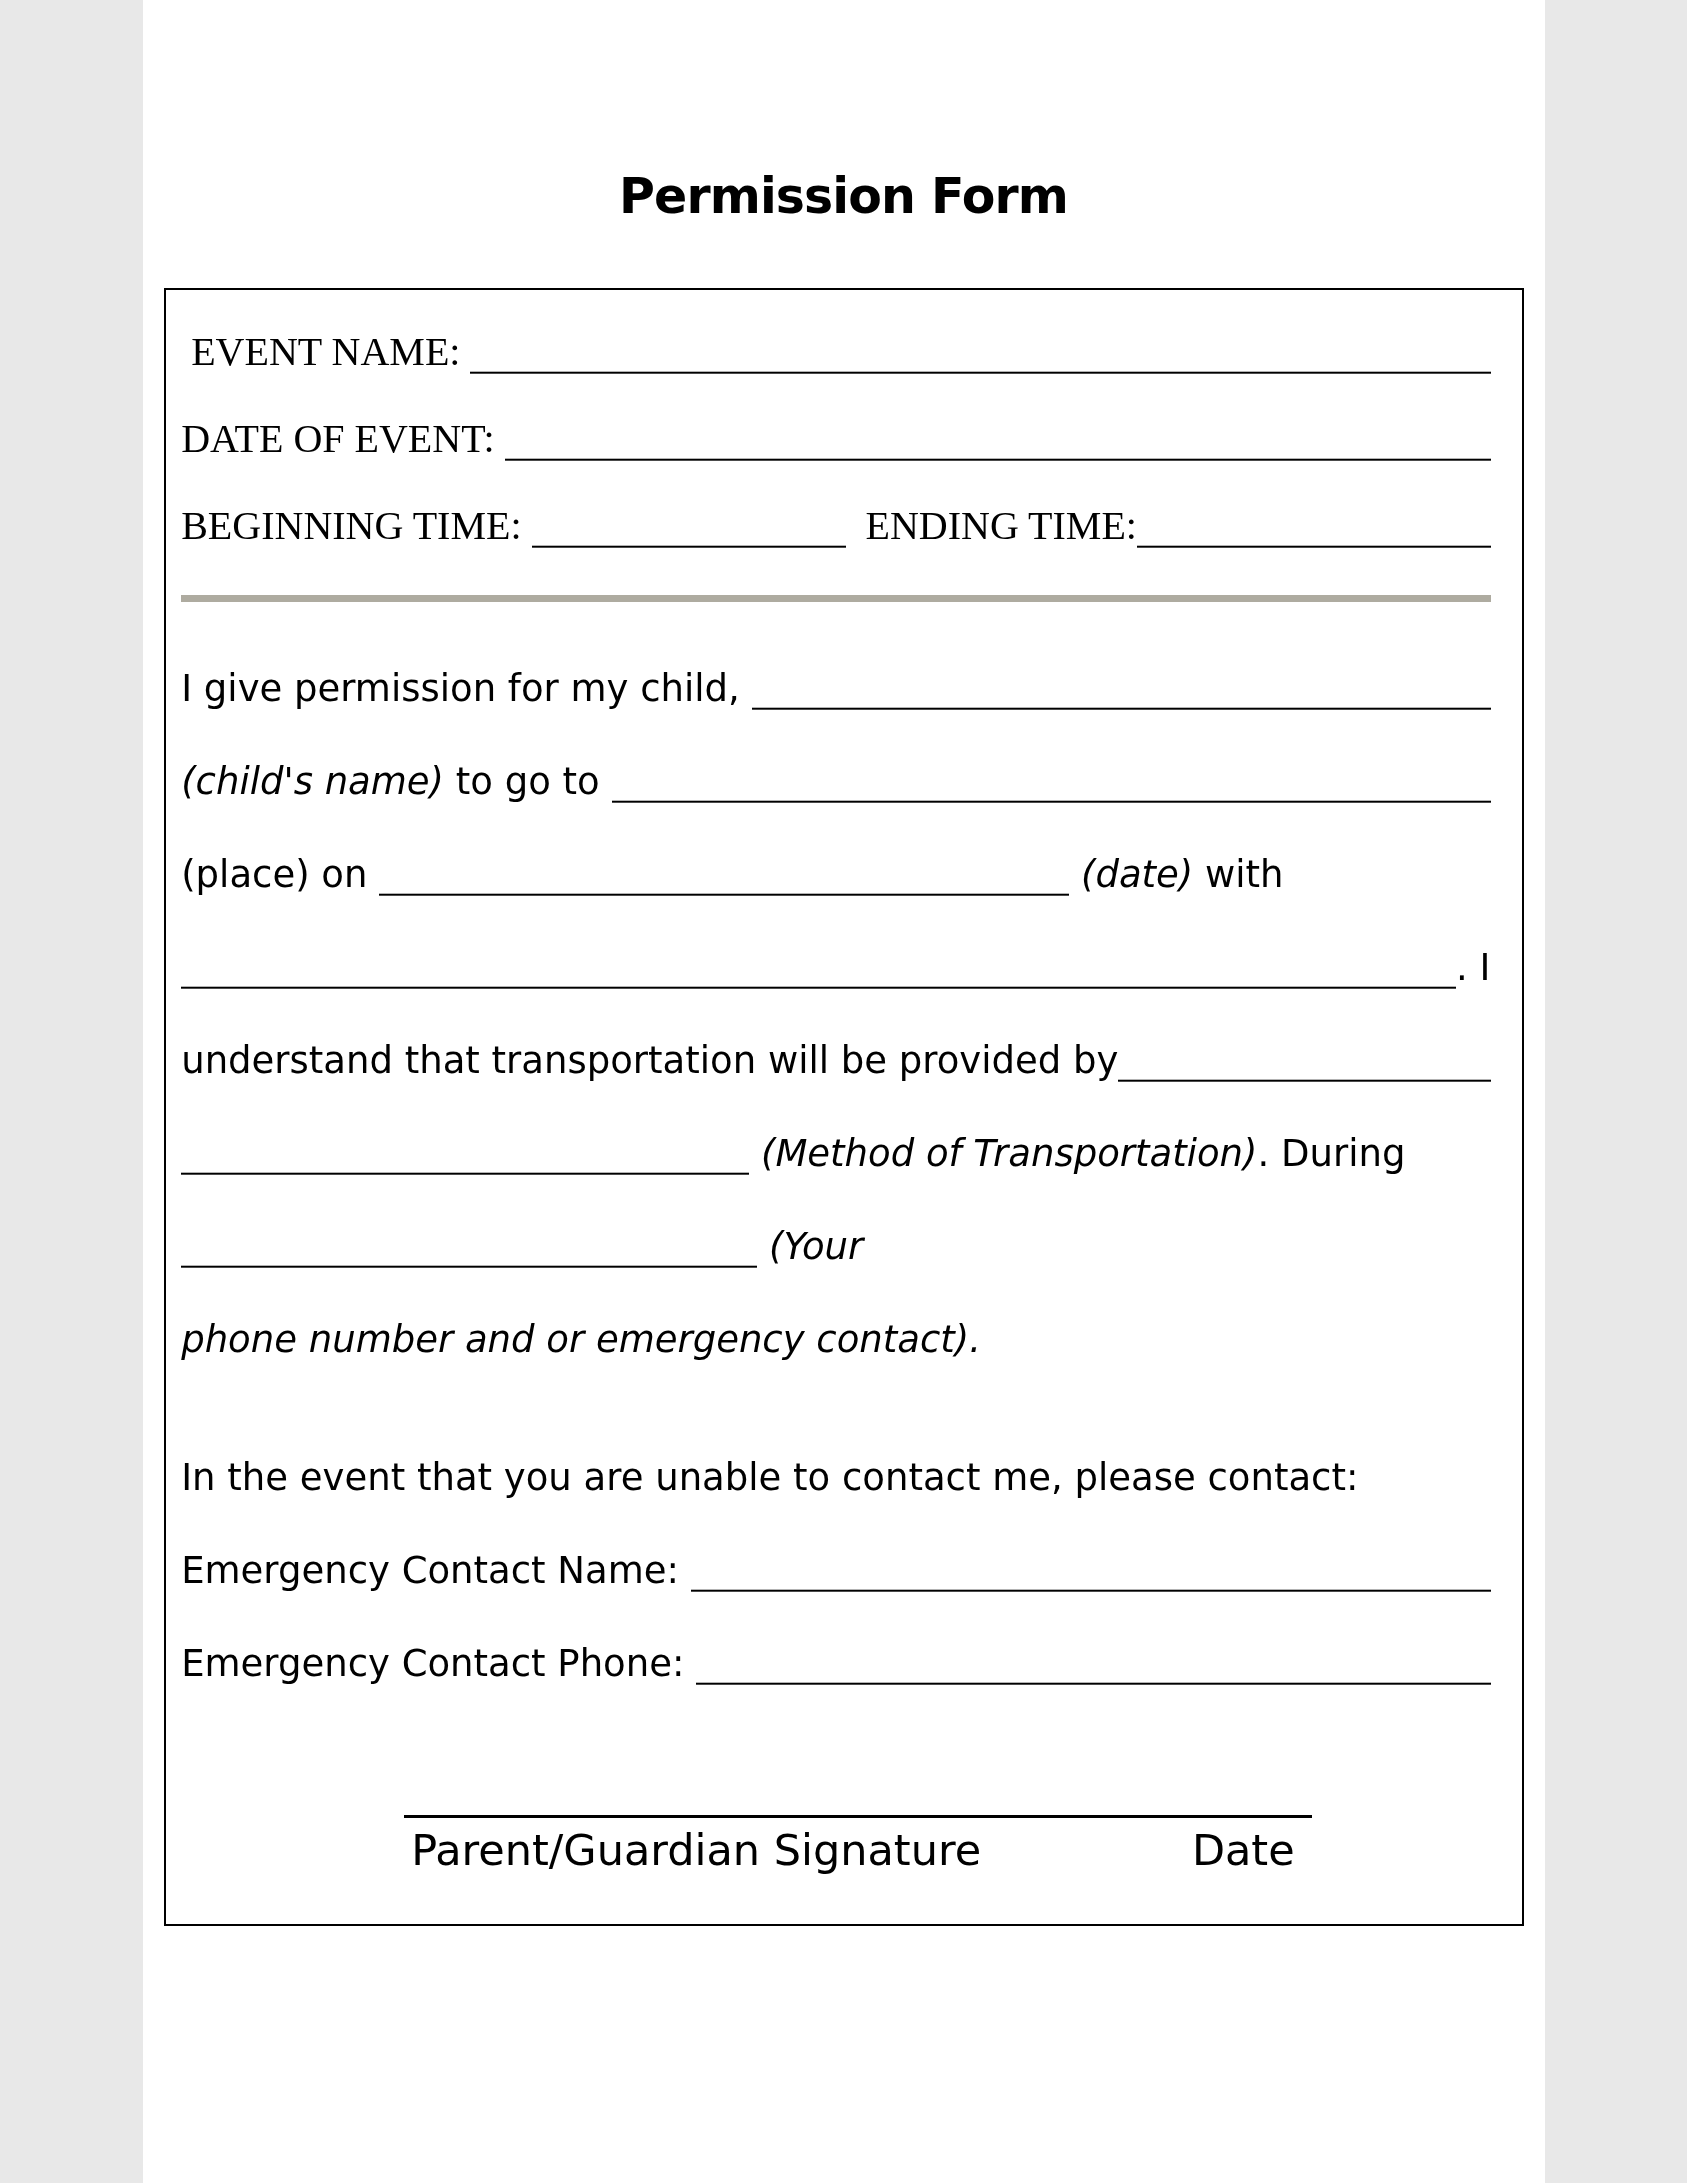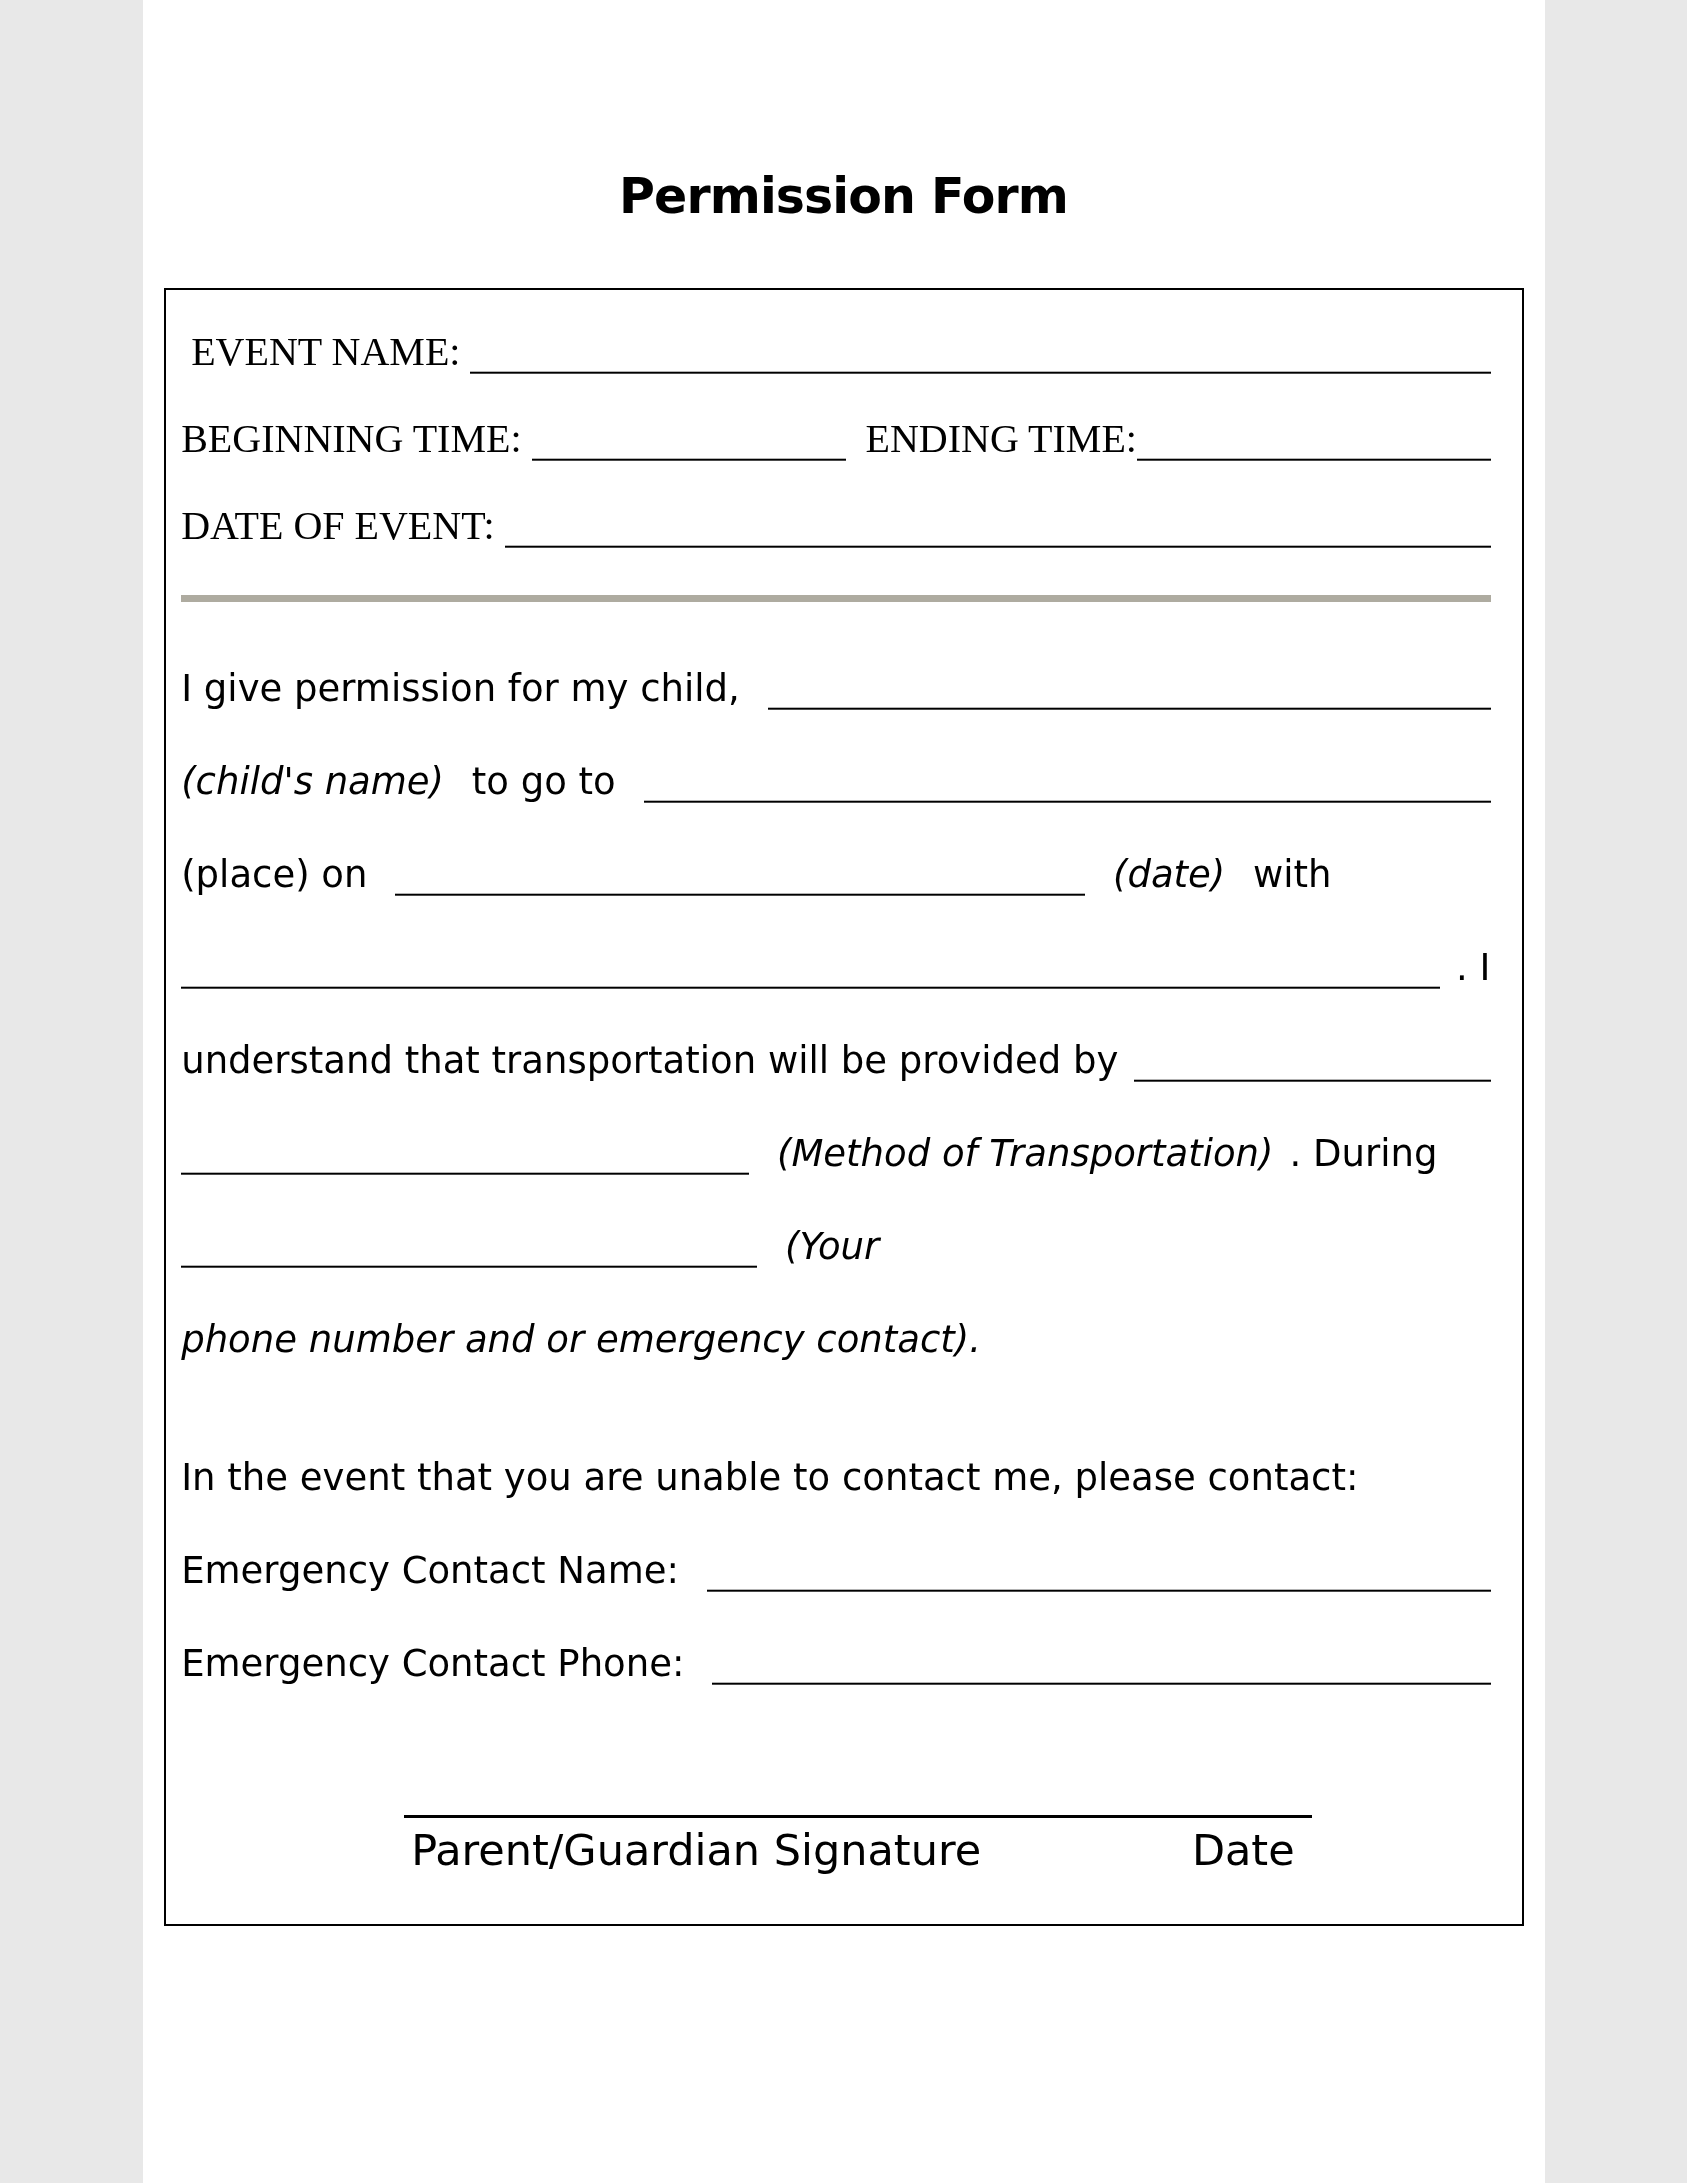--- a/index.html
+++ b/index.html
@@ -20,21 +20,21 @@
     border:2.6px solid var(--border); padding:17.5px 31px 48px 15.7px; background:var(--bg);
   }
   
   .frow{
     display:flex; align-items:baseline; height:87px; line-height:87px;
     font-family:"Liberation Serif", serif; font-size:40px; letter-spacing:0;
   }
   
   .bline{
     display:flex; align-items:baseline; height:93px; line-height:93px;
-    font-family:"DejaVu Sans", sans-serif; font-size:37px;gap:16px;
+    font-family:"DejaVu Sans", sans-serif; font-size:37px;
   }
   .bline.gap{ margin-top:45px; }
   .seg{ white-space:pre; }
   .seg.it{ font-style:italic; }
   .blank{
     display:inline-block; flex:0 0 auto; height:0;
     border-bottom:2.6px solid var(--line); transform:translateY(8.7px);
     min-width:10.5px;
   }
   .blank.grow{ flex:1 1 auto; }
@@ -57,27 +57,27 @@
 <div class="page">
   <h1 class="title">Permission Form</h1>
 
   <div class="form-box">
     <div id="fields" class="fields">
         <div class="frow">
           <span class="seg"> EVENT NAME: </span>
           <span class="blank grow"></span>
         </div>
         <div class="frow">
+          <span class="seg">DATE OF EVENT: </span>
+          <span class="blank grow"></span>
+        </div>
+        <div class="frow">
           <span class="seg">BEGINNING TIME: </span>
           <span class="blank" style="width: 314px;"></span>
           <span class="seg">  ENDING TIME:</span>
-          <span class="blank grow"></span>
-        </div>
-        <div class="frow">
-          <span class="seg">DATE OF EVENT: </span>
           <span class="blank grow"></span>
         </div>
       </div>
 
     <div class="divider"></div>
 
     <div id="body-lines" class="body-lines">
         <div class="bline">
           <span class="seg">I give permission for my child, </span>
           <span class="blank grow"></span>

